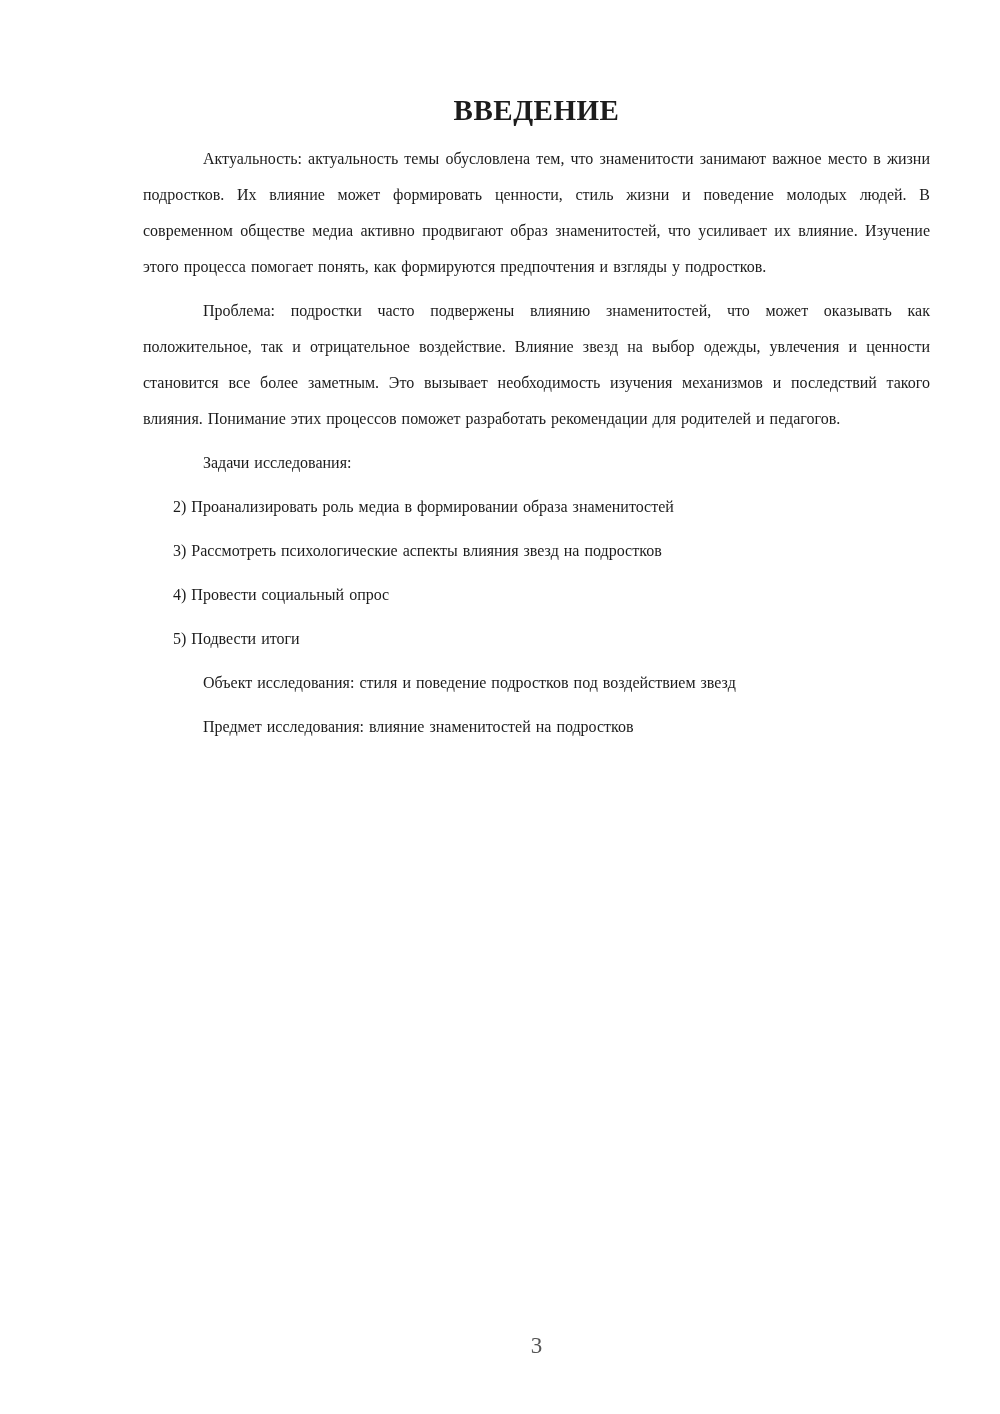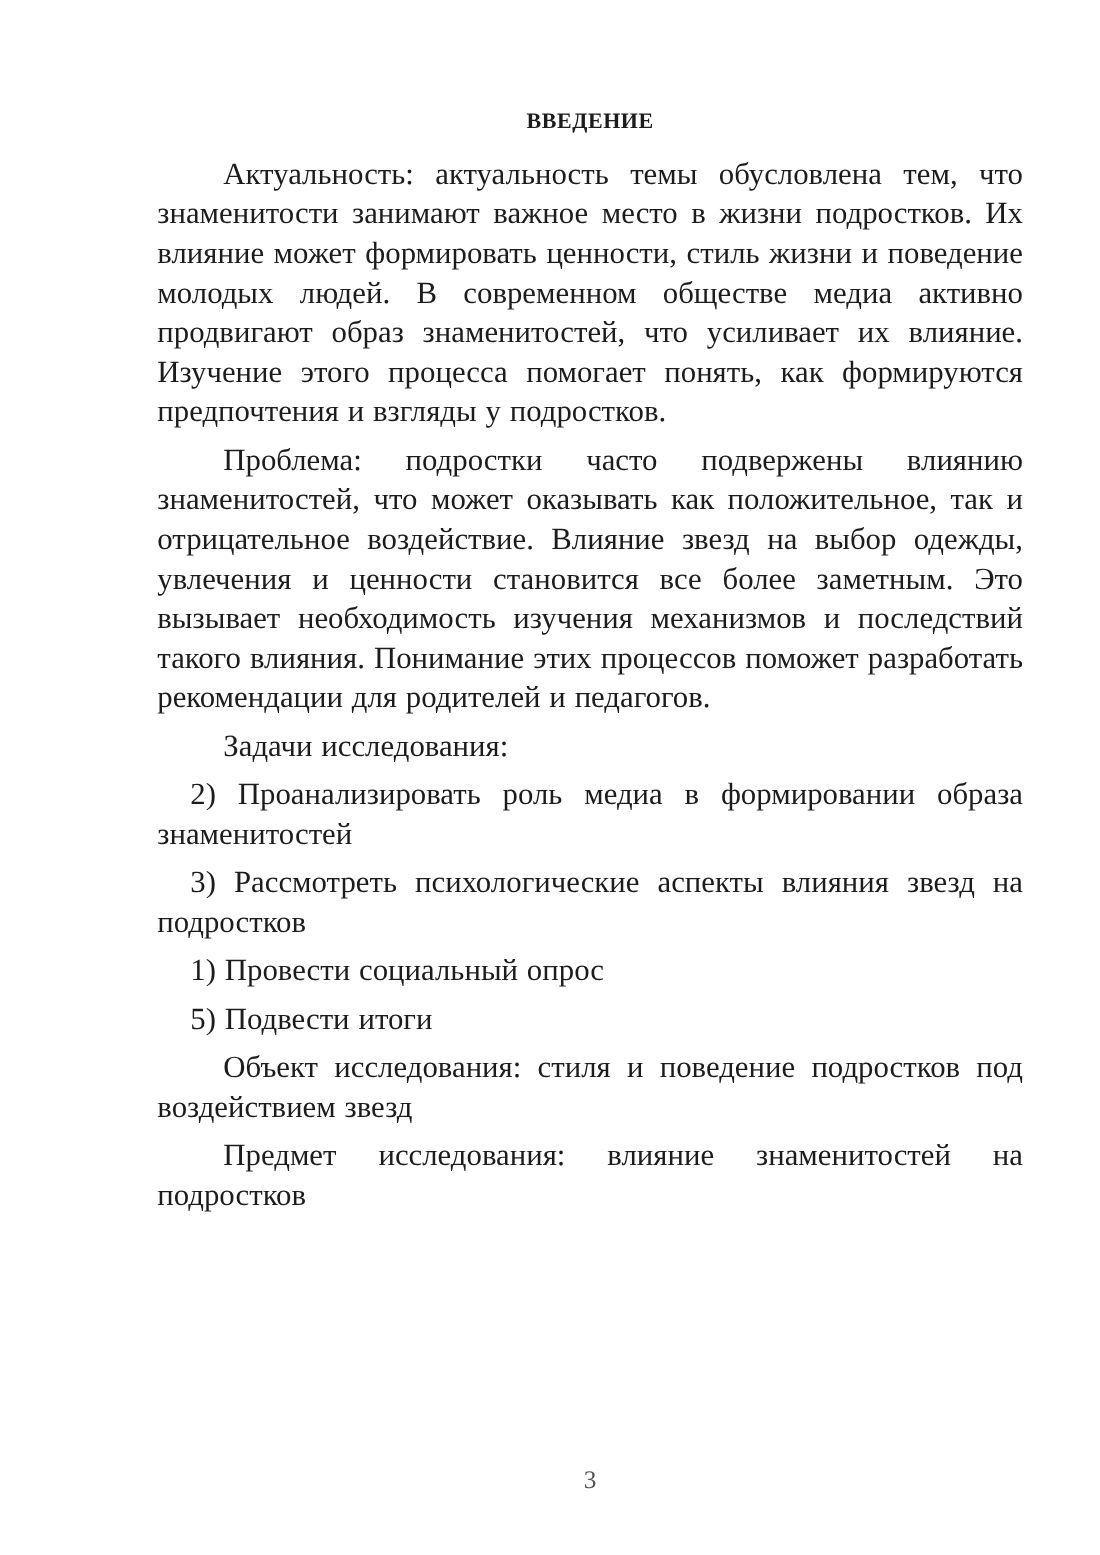--- a/index.html
+++ b/index.html
@@ -10,29 +10,29 @@
     color: #1c1c1c;
   }
   .page {
     position: relative;
     width: 1000px; height: 1414px;
     background: #ffffff;
     padding: 95px 70px 0 143px;
     overflow: hidden;
   }
   .doc-title {
-    font-size: 20px;
+    font-size: 29px;
     font-weight: bold;
     line-height: 30px;
     text-align: center;
     letter-spacing: 0.5px;
     margin-bottom: 16px;
   }
   .para {
-    font-size: 28px;
+    font-size: 16px;
     line-height: 36px;
     text-align: justify;
     margin: 8px 0;
     word-spacing: 1px;
   }
   .para.ind { text-indent: 60px; }
   .para.li  { text-indent: 30px; }
   .page-number {
     position: absolute;
     top: 1332px;
@@ -56,21 +56,21 @@
   <p class="para ind">Проблема: подростки часто подвержены влиянию знаменитостей, что может оказывать как положительное, так и отрицательное воздействие. Влияние звезд на выбор одежды, увлечения и ценности становится все более заметным. Это вызывает необходимость изучения механизмов и последствий такого влияния. Понимание этих процессов поможет разработать рекомендации для родителей и педагогов.</p>
 
 
   <p class="para ind">Задачи исследования:</p>
 
 
   <p class="para li">2) Проанализировать роль медиа в формировании образа знаменитостей</p>
 
   <p class="para li">3) Рассмотреть психологические аспекты влияния звезд на подростков</p>
 
-  <p class="para li">1) Провести социальный опрос</p>
+  <p class="para li">4) Провести социальный опрос</p>
 
   <p class="para li">5) Подвести итоги</p>
 
   <p class="para ind">Объект исследования: стиля и поведение подростков под воздействием звезд</p>
 
   <p class="para ind">Предмет исследования: влияние знаменитостей на подростков</p>
 
 
   <div class="page-number">3</div>
 

